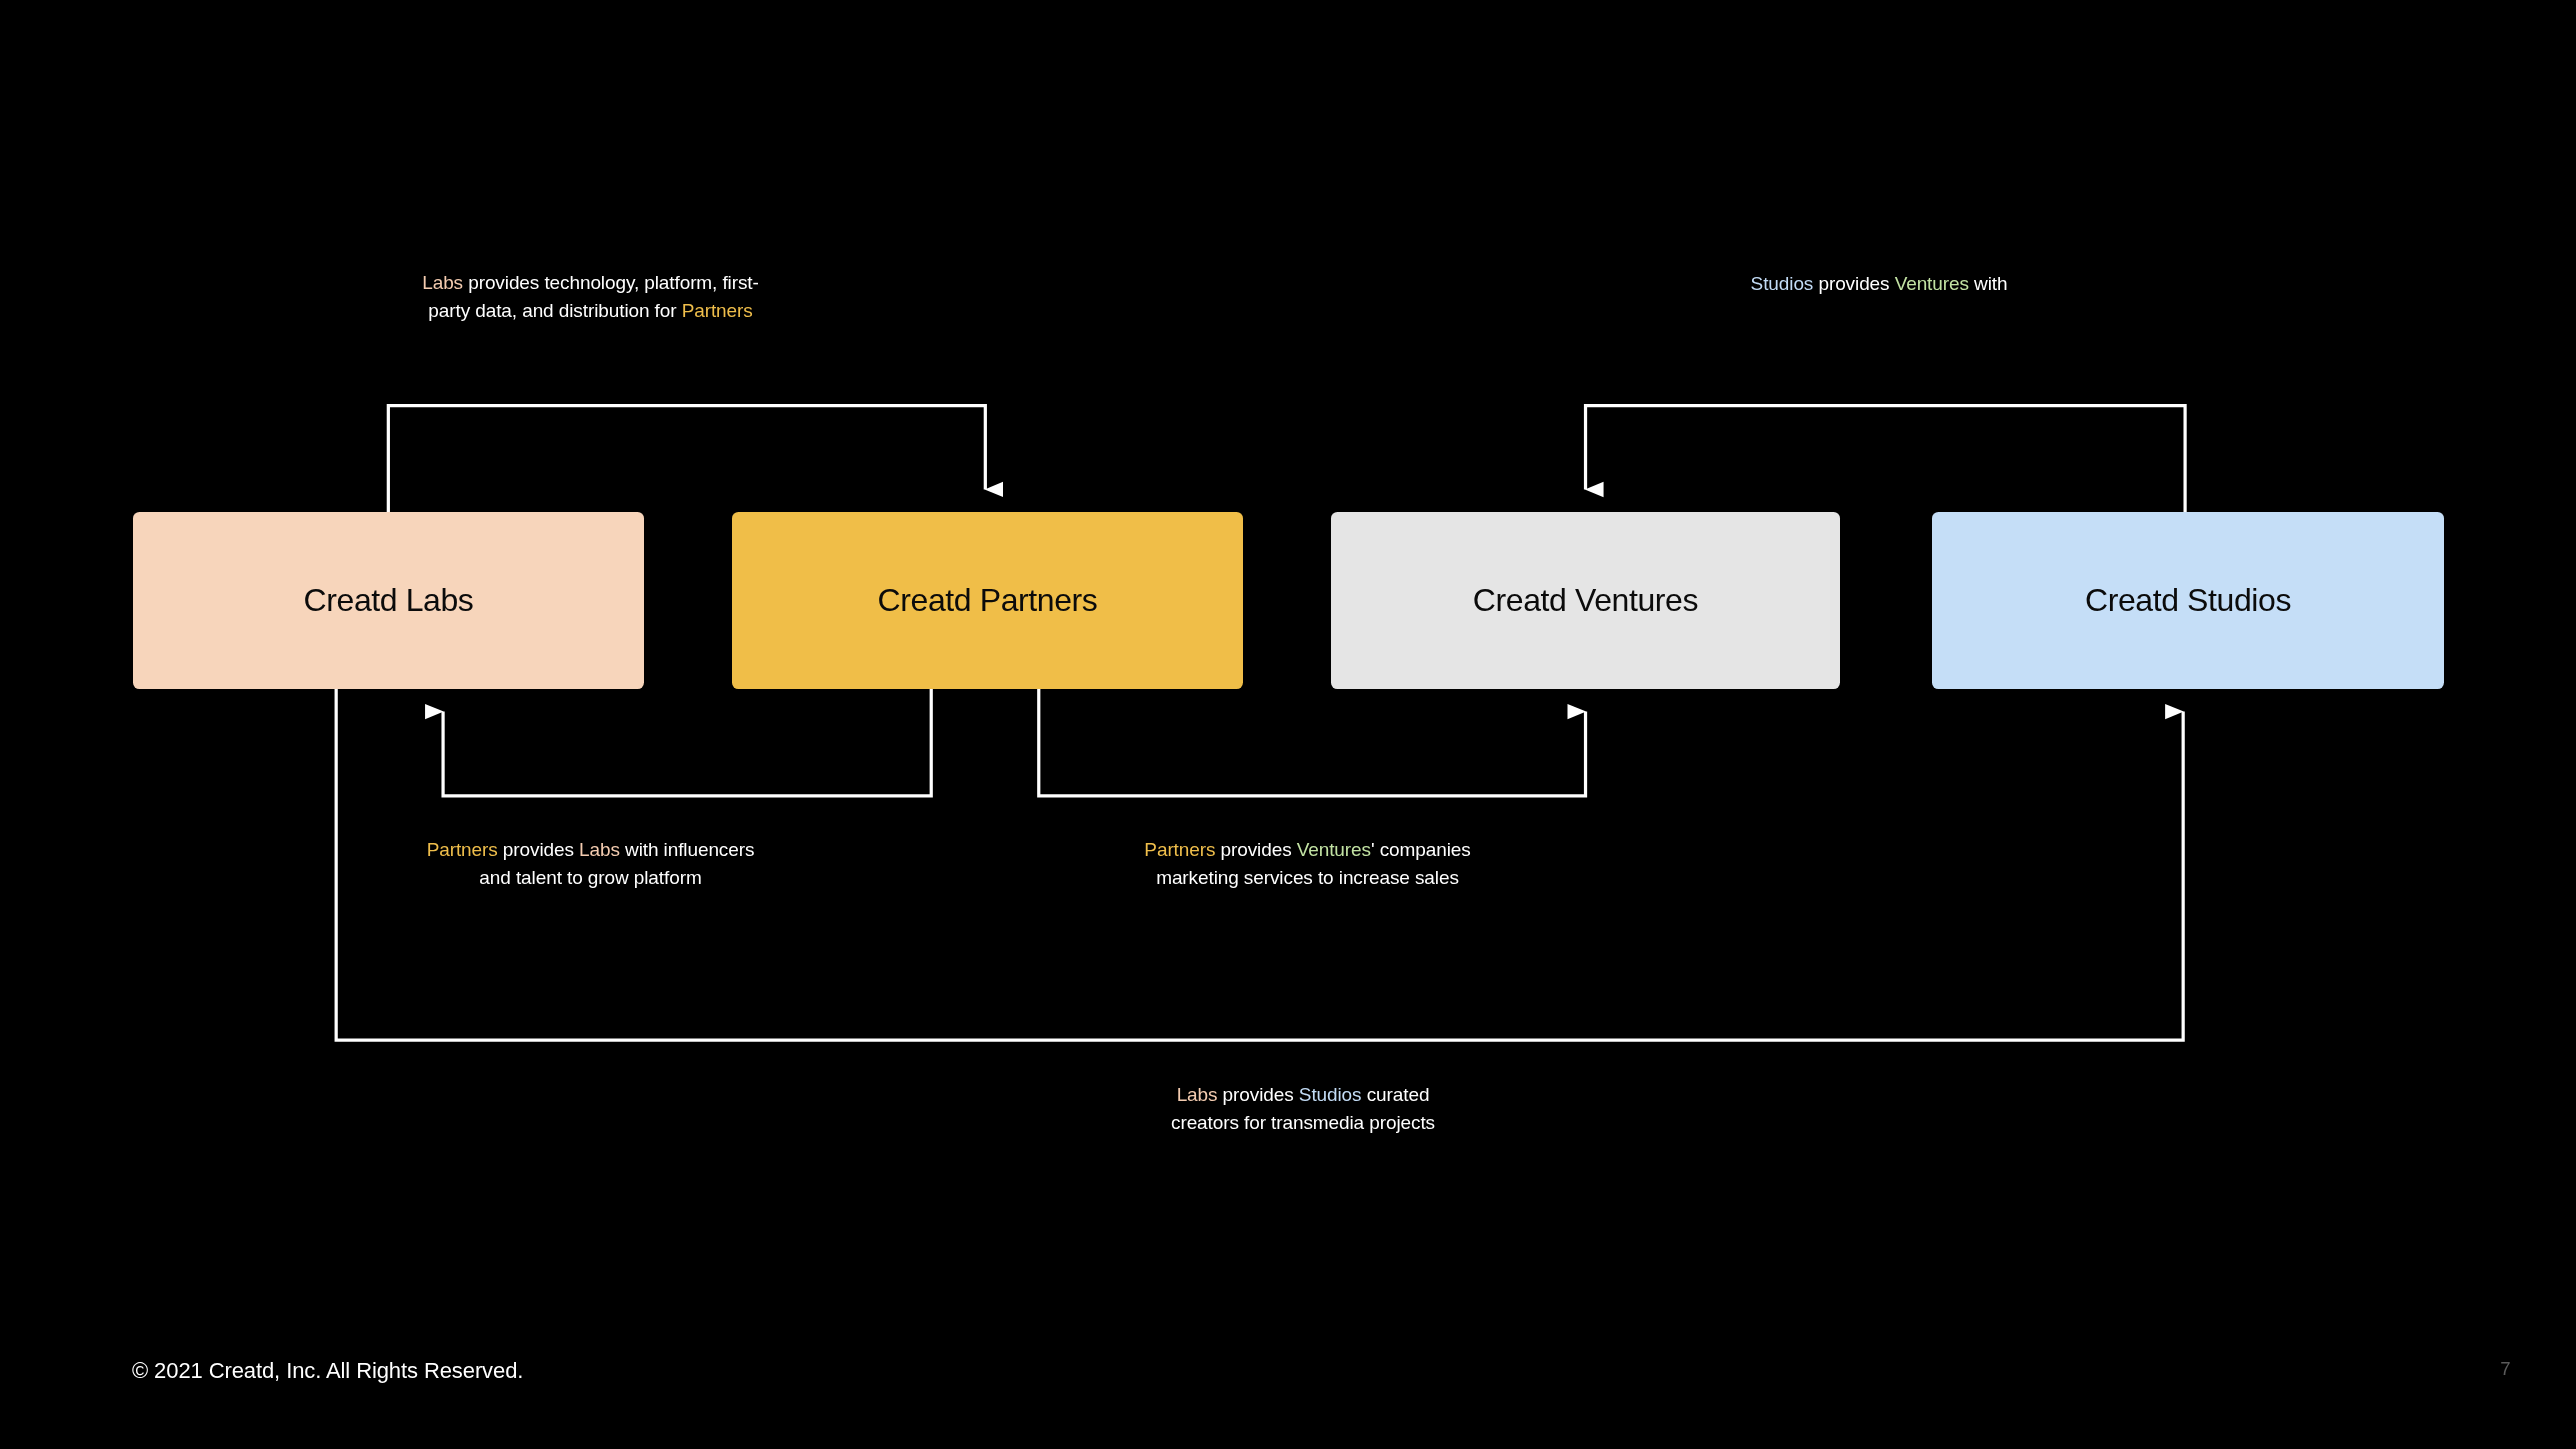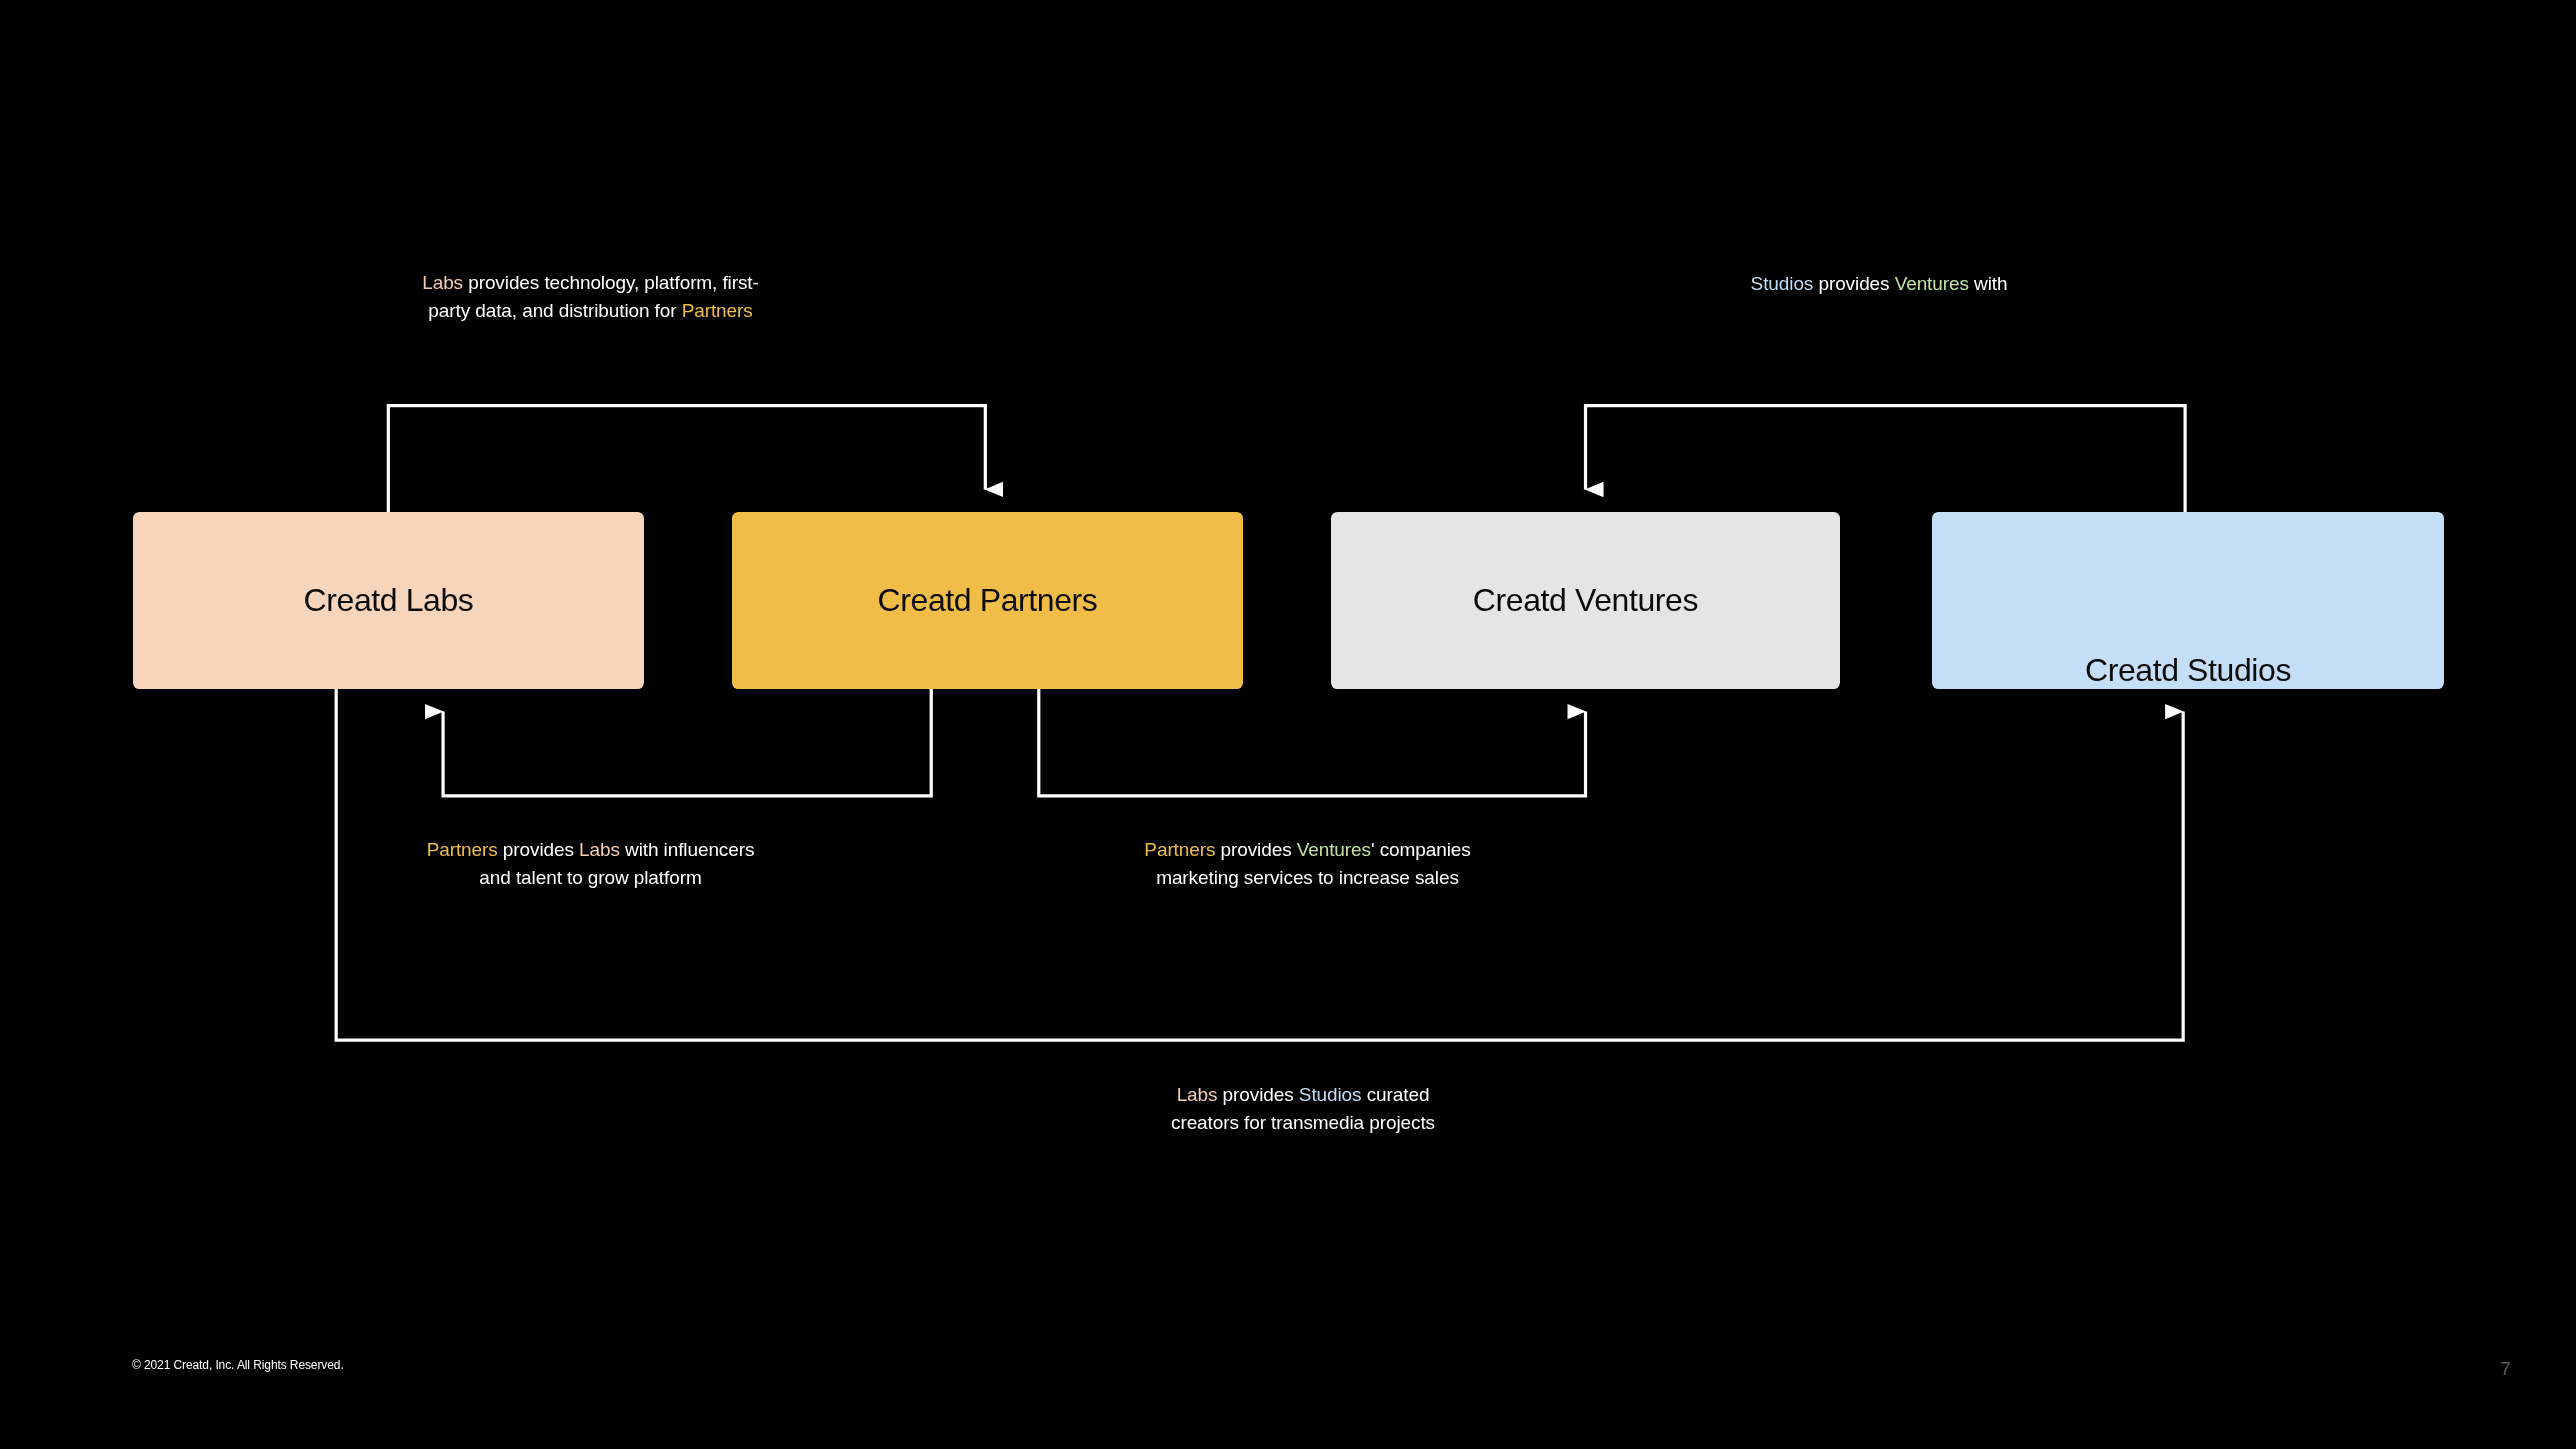--- a/index.html
+++ b/index.html
@@ -46,21 +46,21 @@
   .ent-label {
     font-size: 32px;
     font-weight: 400;
     color: #0b0b0b;
     letter-spacing: -0.4px;
     white-space: nowrap;
   }
   #box-labs     { left: 133px;  width: 511px; background: #F7D5BB; }
   #box-partners { left: 732px; width: 511px; background: #F0BE48; }
   #box-ventures { left: 1331px; width: 509px; background: #e5e5e5; }
-  #box-studios  { left: 1932px; width: 512px; background: #C5DEF7; align-items: flex-end; }
+  #box-studios  { left: 1932px; width: 512px; background: #C5DEF7; }
 
   
   .caption {
     position: absolute;
     text-align: center;
     font-size: 19px;
     line-height: 1.47;
     color: #ffffff;
     letter-spacing: -0.1px;
   }
@@ -76,21 +76,21 @@
   .t-labs     { color: #F4CCB0; }
   .t-partners { color: #EFBE4B; }
   .t-ventures { color: #C2E2A3; }
   .t-studios  { color: #C3DCF6; }
 
   
   #footer-copyright {
     position: absolute;
     left: 132px;
     top: 1358px;
-    font-size: 12px;
+    font-size: 22px;
     color: #ffffff;
     letter-spacing: -0.1px;
     white-space: nowrap;
   }
   #page-number {
     position: absolute;
     left: 2486px;
     top: 1358px;
     width: 39px;
     text-align: center;

